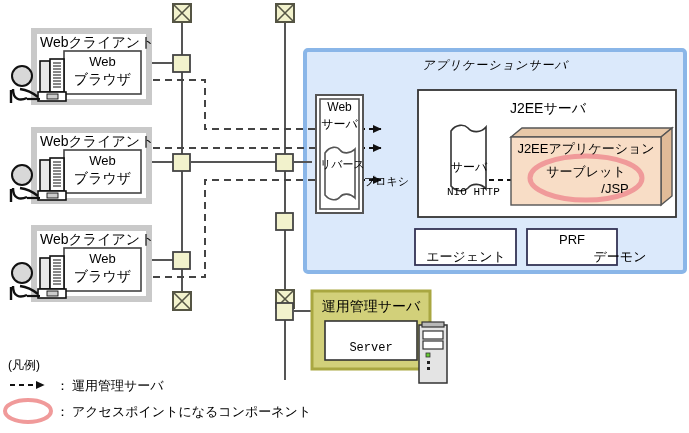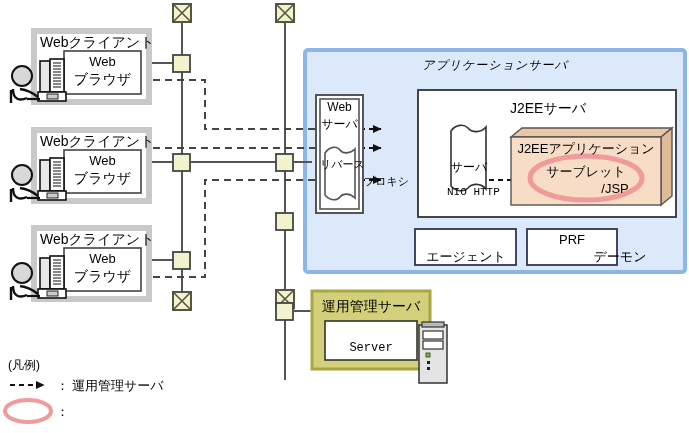--- a/index.html
+++ b/index.html
@@ -202,14 +202,15 @@
   <div class="txt ctr" style="left:528px;top:232px;width:88px;font-size:13px;">PRF</div>
   <div class="txt ctr" style="left:528px;top:249px;width:88px;font-size:13px;padding-left:48px;">デーモン</div>
 
   <div class="txt ctr" style="left:316px;top:298px;width:110px;font-size:14px;">運用管理サーバ</div>
   <div class="txt ctr mono" style="left:326px;top:341px;width:90px;font-size:12px;">Server</div>
 
   <div class="txt" style="left:8px;top:358px;font-size:12px;">(凡例)</div>
   <div class="txt" style="left:56px;top:378px;font-size:13px;">：</div>
   <div class="txt" style="left:72px;top:378px;font-size:13px;">運用管理サーバ</div>
   <div class="txt" style="left:56px;top:404px;font-size:13px;">：</div>
+  <div class="txt" style="left:72px;top:404px;font-size:13px;">アクセスポイントになるコンポーネント</div>
 
 </div>
 
 </body></html>

